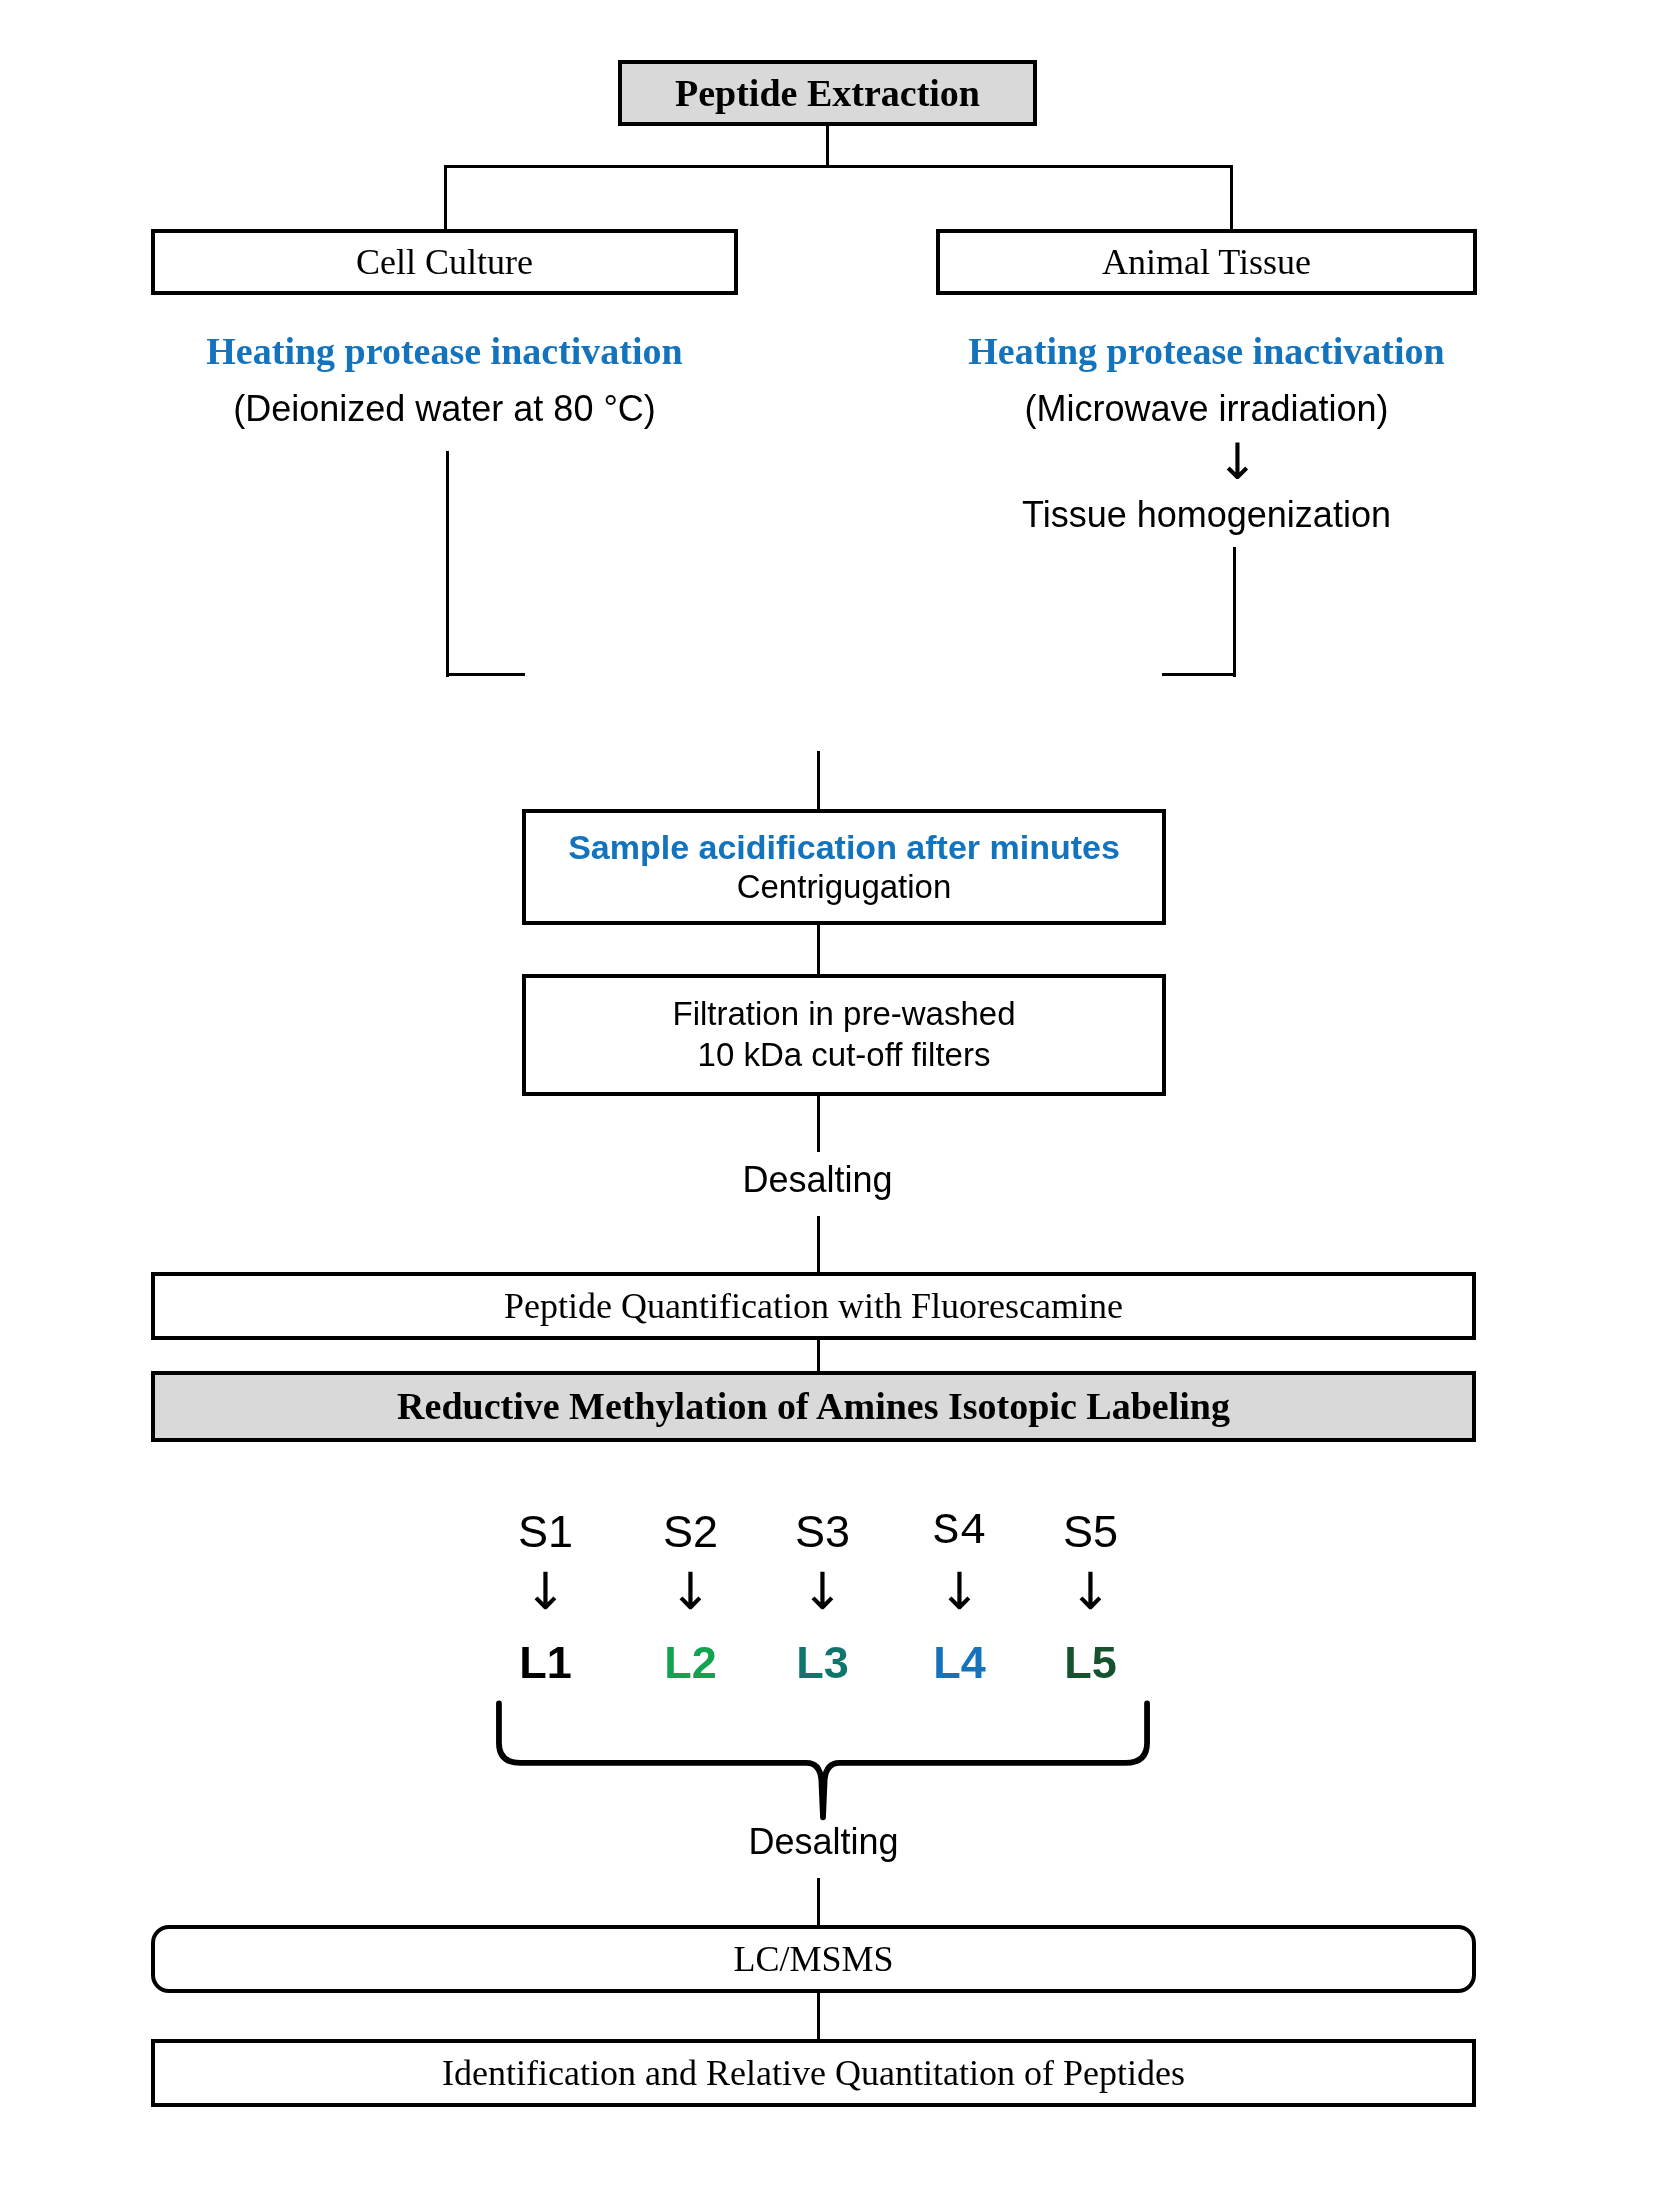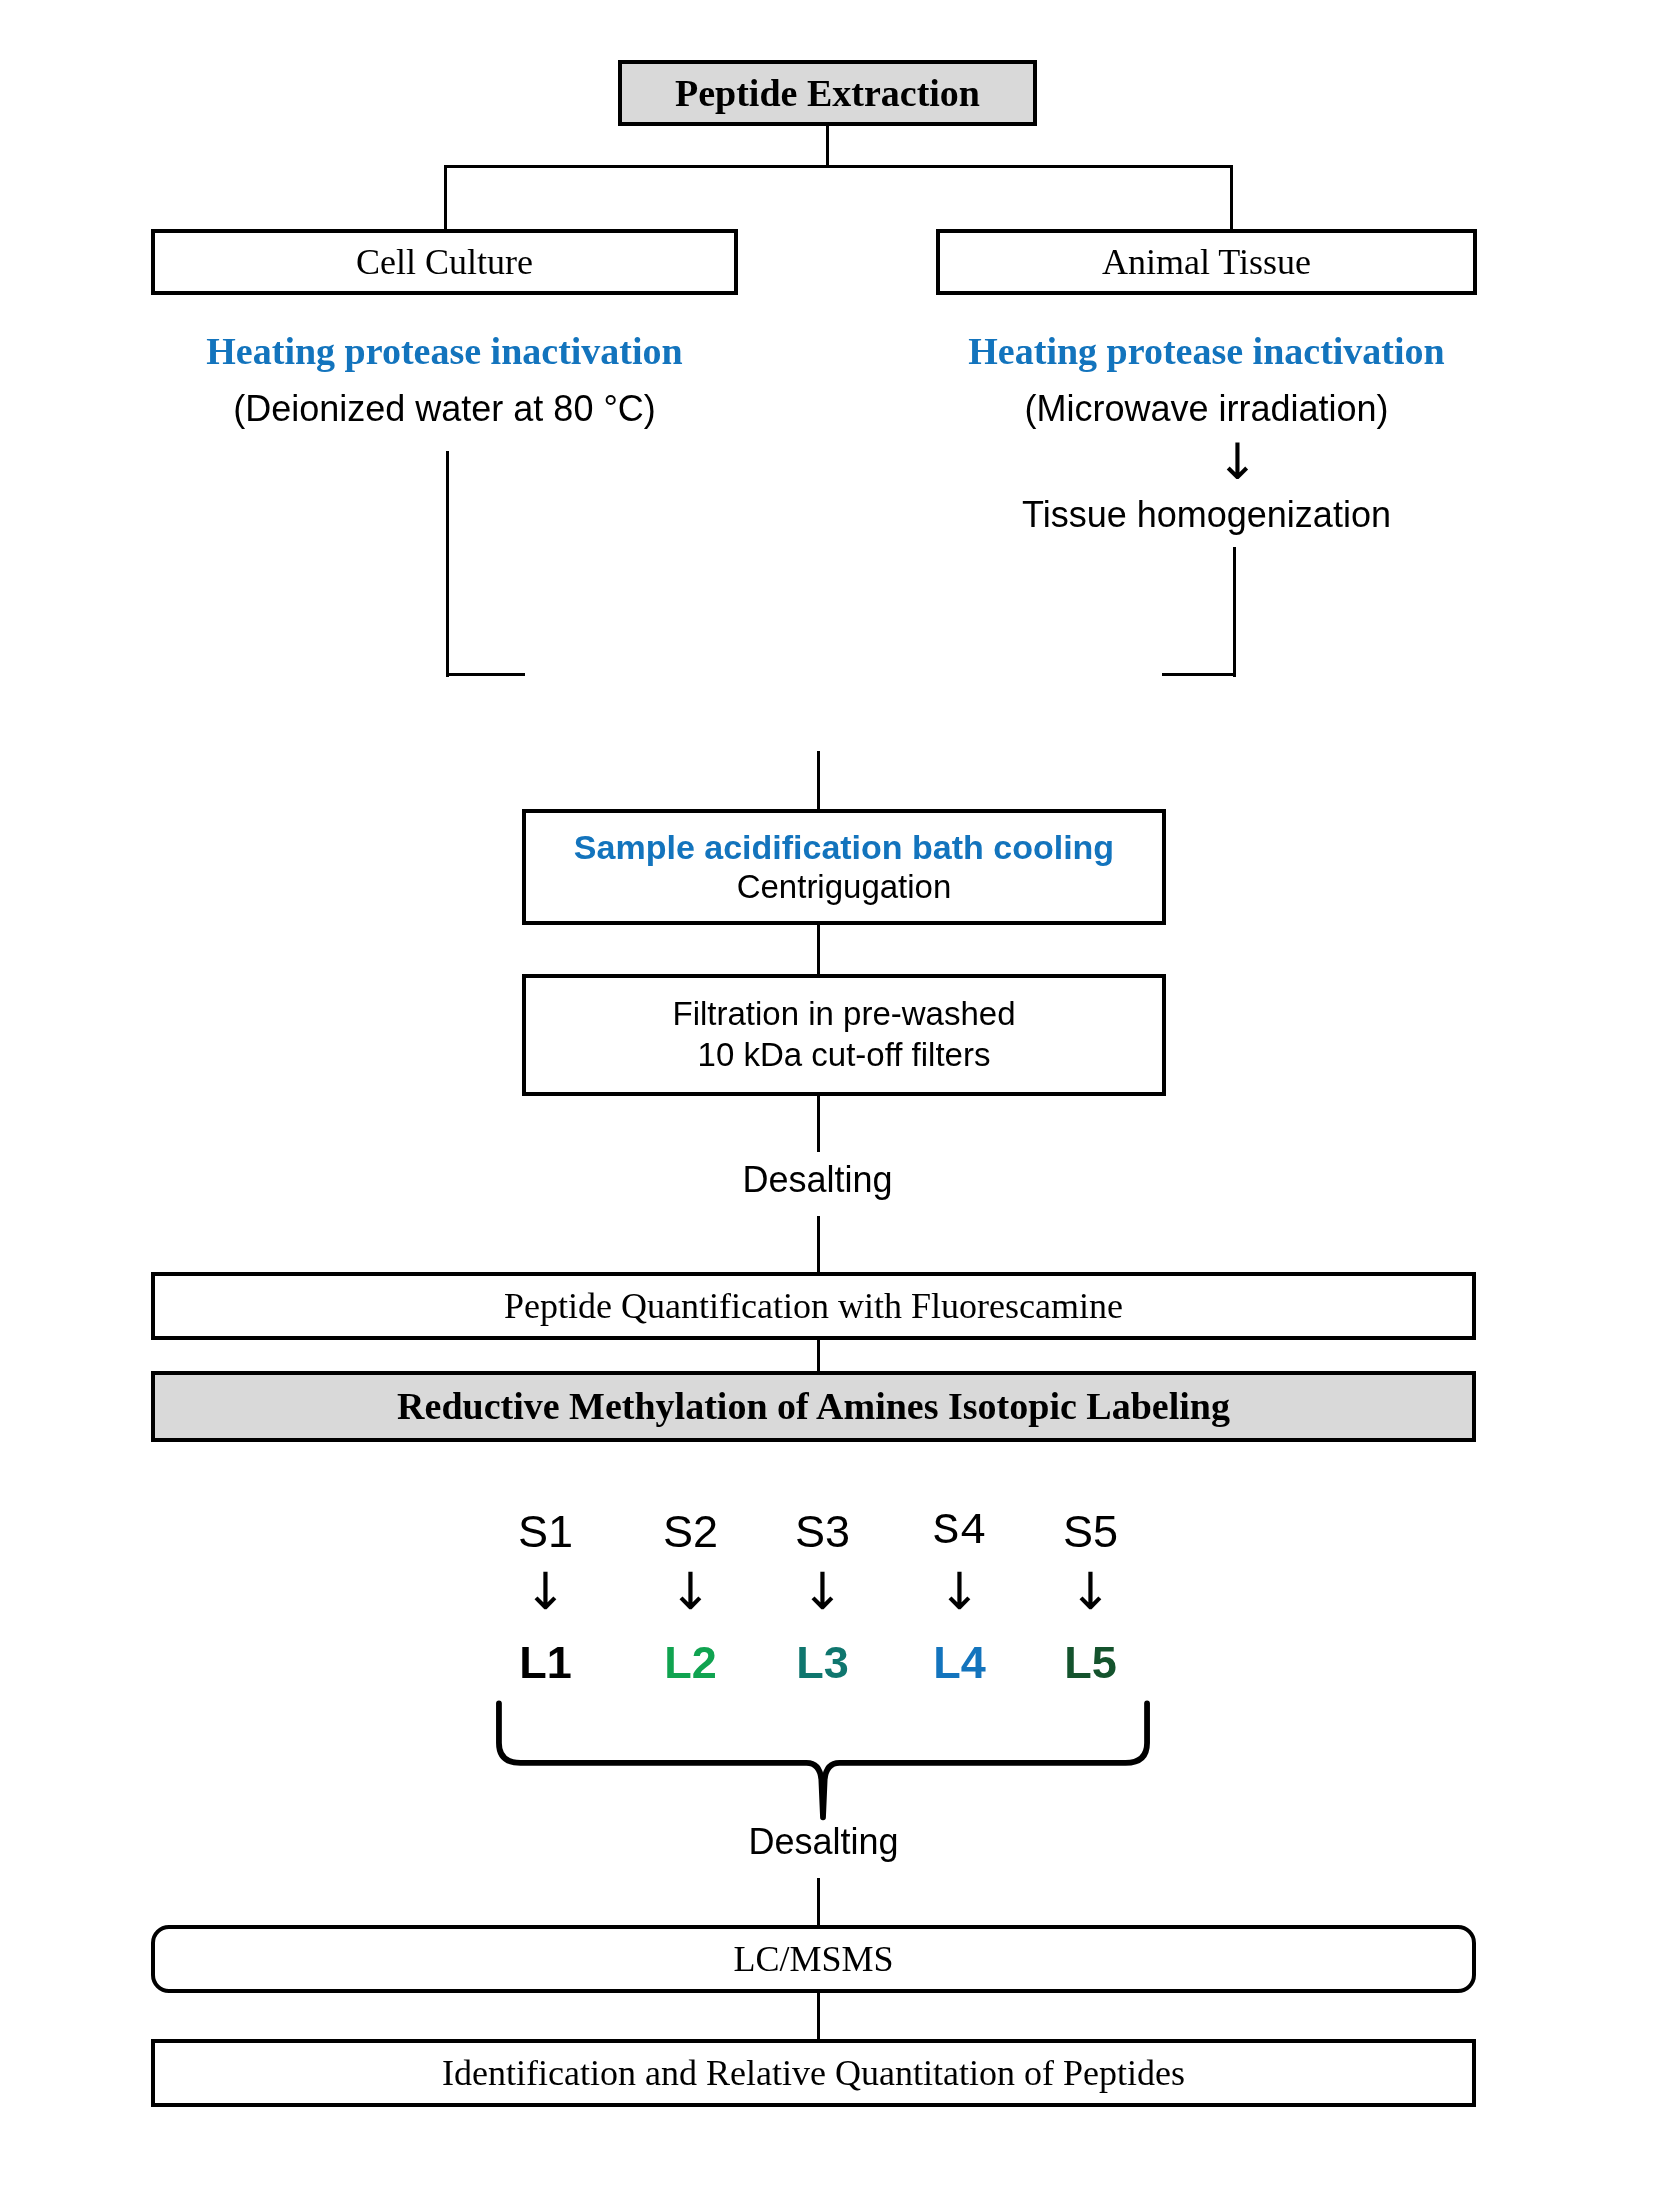--- a/index.html
+++ b/index.html
@@ -139,21 +139,21 @@
   <div class="vline" style="left:446px; top:451px; height:226px;"></div>
   <div class="hline" style="left:446px; top:673px; width:79px;"></div>
 
   <div class="vline" style="left:1233px; top:547px; height:130px;"></div>
   <div class="hline" style="left:1162px; top:673px; width:74px;"></div>
 
 
   <div class="vline" style="left:817px; top:751px; height:58px;"></div>
 
   <div class="box" id="acidification">
-    <span class="sans-bold blue" style="font-size:34px;">Sample acidification bath cooling</span>
+    <span class="sans-bold blue" style="font-size:34px;">Sample acidification after minutes</span>
     <span class="sans box-line2" style="font-size:33px;">Centrigugation</span>
   </div>
 
   <div class="vline" style="left:817px; top:925px; height:49px;"></div>
 
   <div class="box sans" id="filtration">
     <span style="font-size:33px;">Filtration in pre-washed</span>
     <span class="box-line2" style="font-size:33px;">10 kDa cut-off filters</span>
   </div>
 

